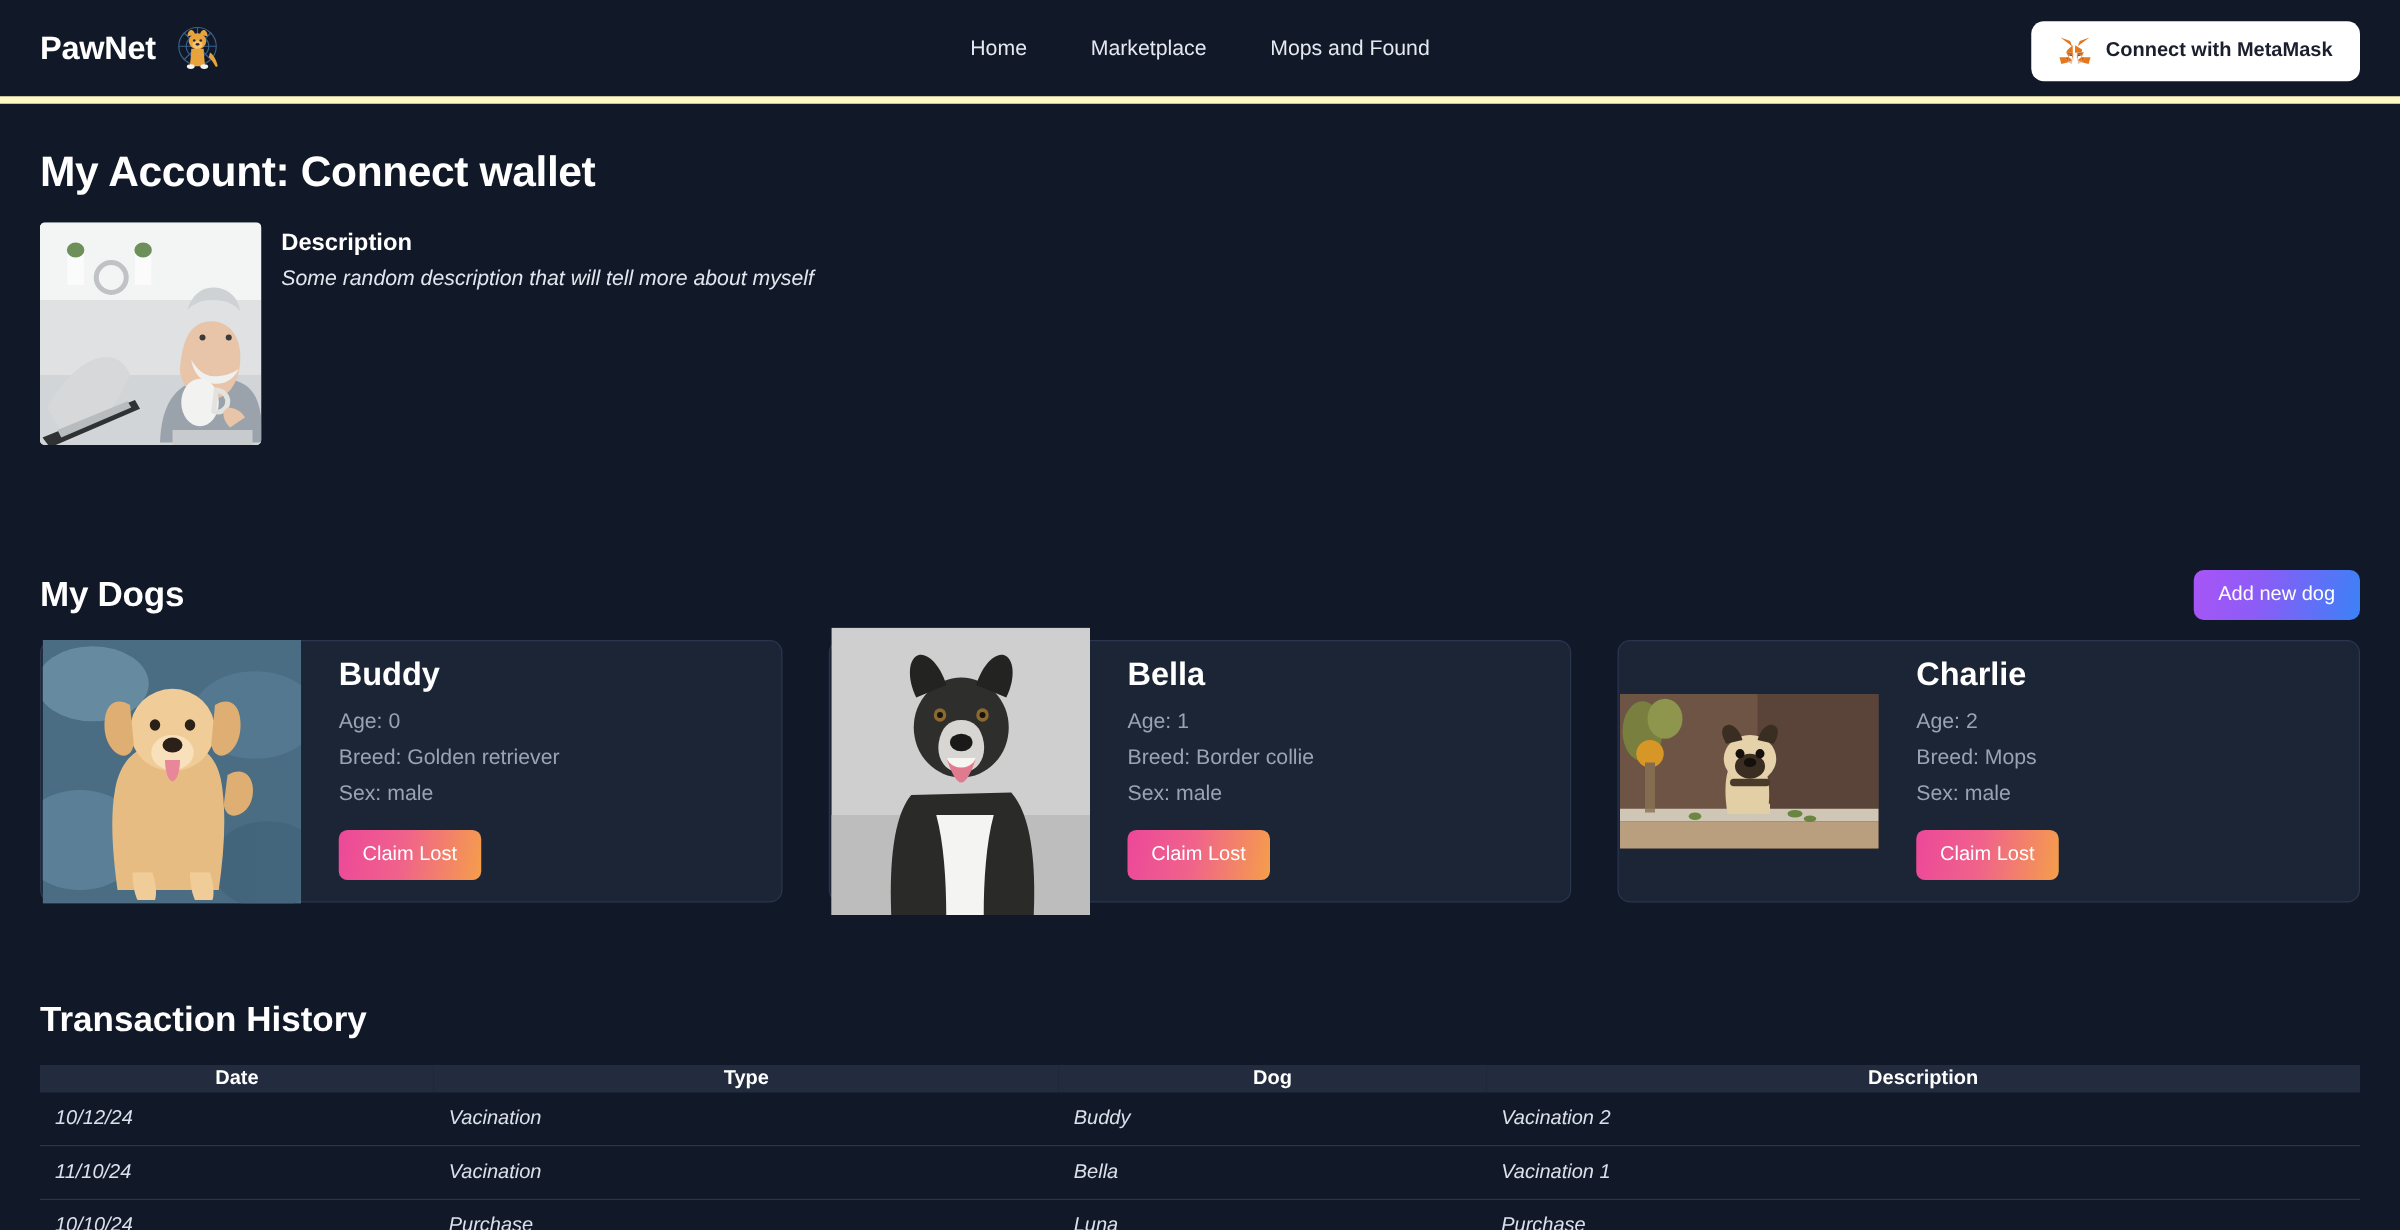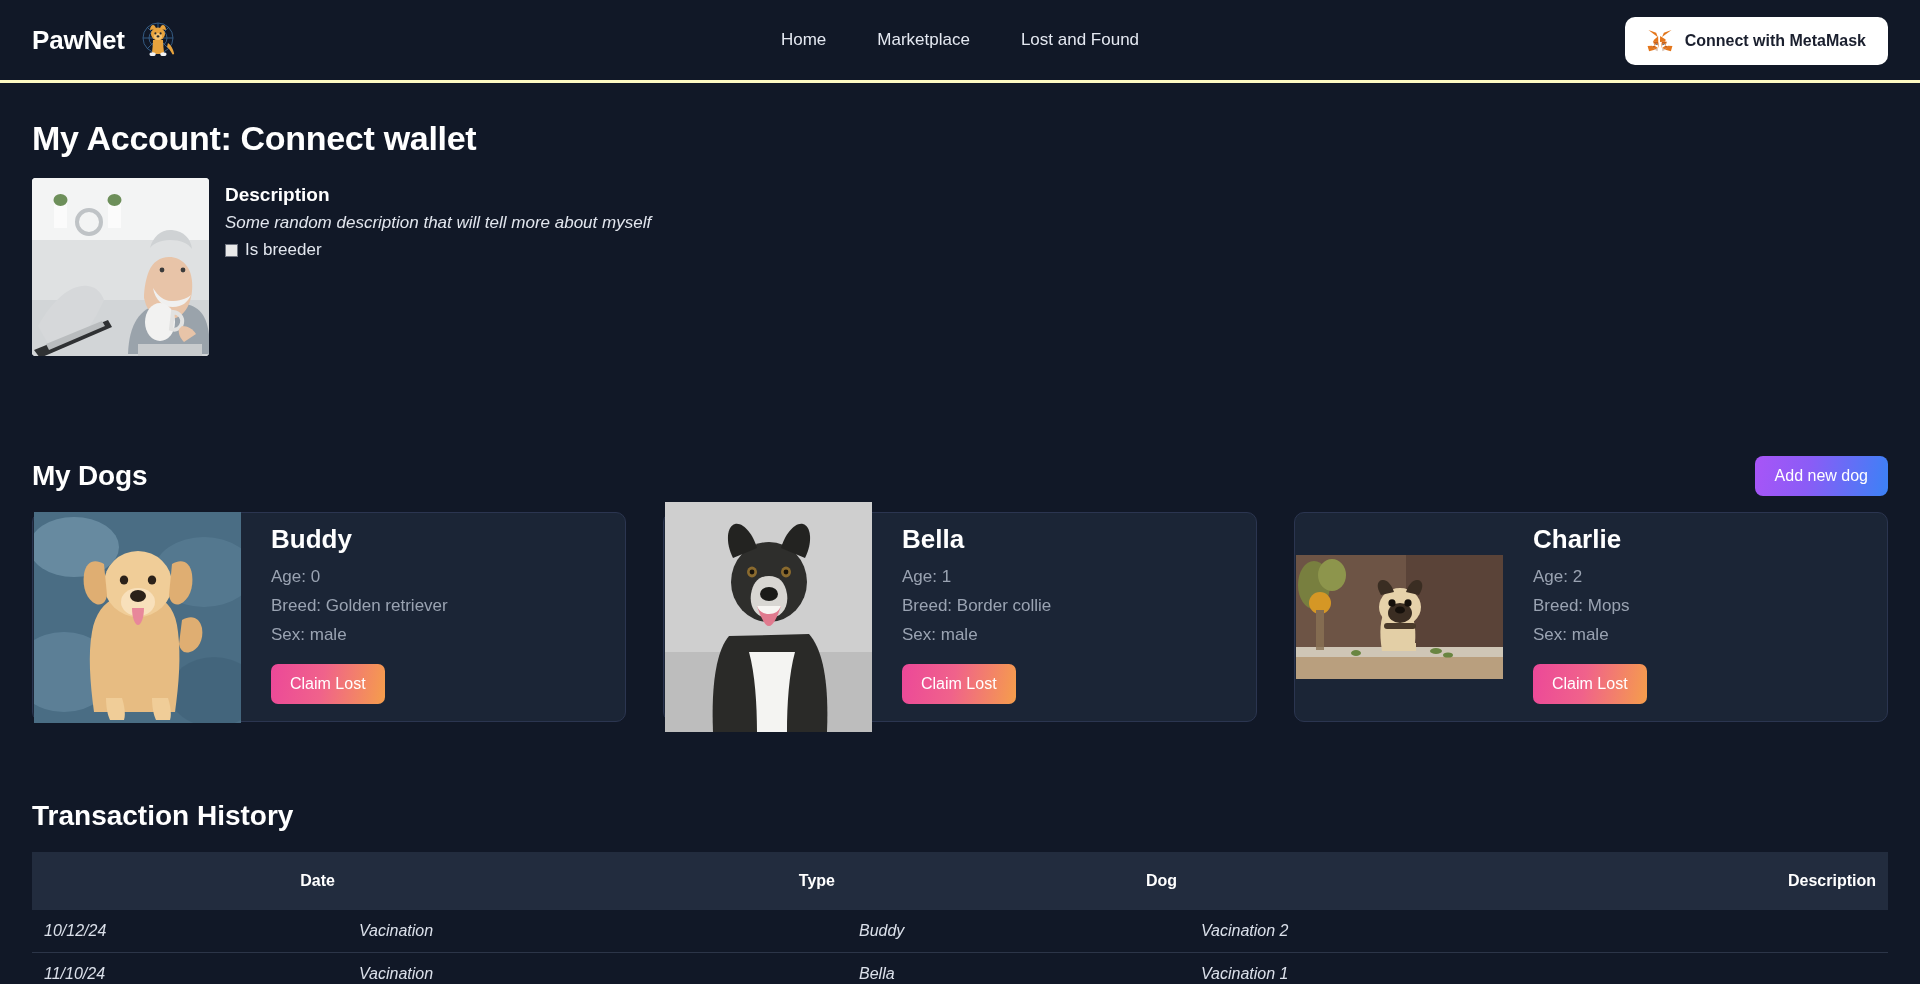--- a/index.html
+++ b/index.html
@@ -8,21 +8,21 @@
     height: 984px;
     background: #111827;
     font-family: "Liberation Sans", sans-serif;
     color: #e8eaf0;
     overflow: hidden;
   }
 
   
   .header {
     height: 83px;
-    border-bottom: 3px solid #fef9c3;
+    border-bottom: 6px solid #fef9c3;
     display: flex;
     align-items: center;
     padding: 0 32px;
     position: relative;
   }
   .brand { display: flex; align-items: center; gap: 10px; }
   .brand-name {
     font-size: 26px;
     font-weight: bold;
     color: #ffffff;
@@ -171,25 +171,25 @@
     padding: 11px 19px;
     cursor: pointer;
     font-family: "Liberation Sans", sans-serif;
   }
 
   
   .tx-title { font-size: 28px; font-weight: bold; color: #ffffff; margin-top: 78px; }
   table { width: 100%; border-collapse: collapse; margin-top: 20px; }
   thead tr { background: #222c3e; }
   th {
-    text-align: right;
+    text-align: center;
     font-size: 16px;
     font-weight: bold;
     color: #ffffff;
-    padding: 20px 12px;
+    padding: 2px 12px;
   }
   td {
     font-size: 16px;
     color: #dbe0ea;
     padding: 12px;
     border-bottom: 1px solid #2c3548;
     font-style: italic;
   }
   th:nth-child(1), td:nth-child(1) { width: 315px; }
   th:nth-child(2), td:nth-child(2) { width: 500px; }
@@ -228,21 +228,21 @@
           <ellipse cx="17.6" cy="37.2" rx="3.1" ry="1.9"></ellipse>
           <ellipse cx="28.4" cy="37.2" rx="3.1" ry="1.9"></ellipse>
         </g>
       </svg>
     </span>
   </div>
 
   <nav class="nav">
     <a href="#">Home</a>
     <a href="#">Marketplace</a>
-    <a href="#">Lost and Found</a>
+    <a href="#">Mops and Found</a>
   </nav>
 
   <button class="metamask-btn">
     <span>
       <svg class="fox-icon" viewBox="0 0 30 28">
         <path d="M28.5 1.2 17.4 9.4l2.1-4.9z" fill="#e2761b"></path>
         <path d="M1.5 1.2l11 8.3-2-5z" fill="#e4761b"></path>
         <path d="M24.3 19.6l-3 4.6 6.4 1.8 1.8-6.3z" fill="#e4761b"></path>
         <path d="M.5 19.7l1.8 6.3 6.4-1.8-3-4.6z" fill="#e4761b"></path>
         <path d="M8.4 12.3 6.7 15l6.3.3-.2-6.8z" fill="#e4761b"></path>
@@ -295,24 +295,20 @@
         <ellipse cx="128" cy="144" rx="15" ry="19" fill="#f2f2f1"></ellipse>
         <path d="M141 134c7 1 10 6 9 11-1 5-6 8-11 6z" fill="none" stroke="#e2e2e1" stroke-width="4"></path>
         <path d="M150 148c6 0 11 3 14 8l-12 8c-4-4-6-9-5-13z" fill="#e8c4a8"></path>
         <rect x="106" y="166" width="64" height="12" fill="#c8cbcd"></rect>
       </svg>
     </div>
 
     <div class="desc-block">
       <div class="desc-title">Description</div>
       <div class="desc-text">Some random description that will tell more about myself</div>
-      <label class="breeder-row">
-        <span class="breeder-box"></span>
-        <span class="breeder-label">Is breeder</span>
-      </label>
     </div>
   </div>
 
   <div class="dogs-head">
     <h2 class="section-title">My Dogs</h2>
     <button class="add-dog-btn">Add new dog</button>
   </div>
 
   <div class="dogs-grid">
 

